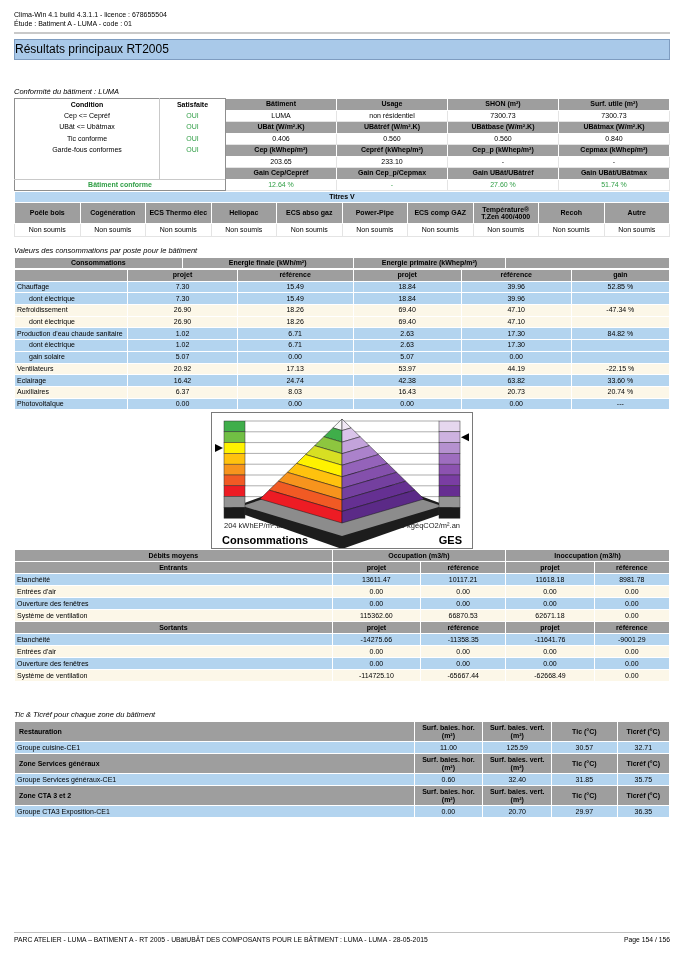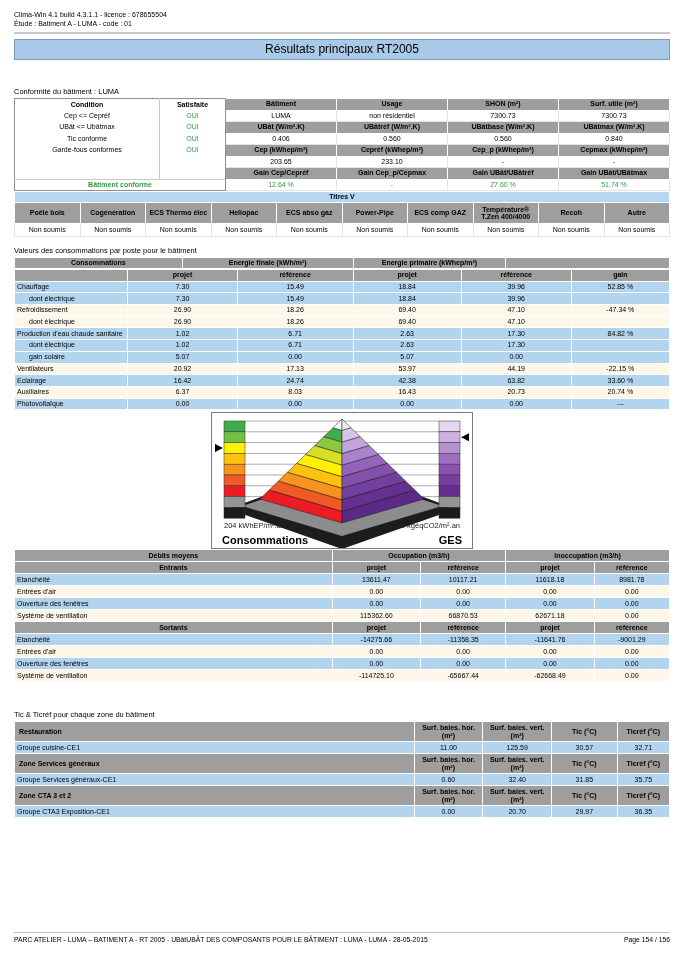--- a/index.html
+++ b/index.html
@@ -2,22 +2,22 @@
 <html><head>
 <meta charset="utf-8">
 <style>
   html,body{margin:0;padding:0}
   body{width:684px;height:968px;background:#fff;position:relative;overflow:hidden;
        font-family:"Liberation Sans","DejaVu Sans",sans-serif;color:#000;}
   .content{margin:0 14px}
   .app-header{padding-top:10px;font-size:7px;line-height:9px}
   .rule{border:none;border-top:2px solid #c9c9c9;margin:4px 0 0 0}
   .title-bar{margin-top:5px;height:19px;background:#a9c9e9;border:1px solid #7e9cc0;
-             text-align:center;font-size:12px;line-height:19px}
-  .slabel{font-size:7.5px;line-height:9px;margin-bottom:2px}
+             font-size:12px;line-height:19px}
+  .slabel{font-style:italic;font-size:7.5px;line-height:9px;margin-bottom:2px}
   .sl1{margin-top:27px}.sl2{margin-top:9px}.sl3{margin-top:52px}.sl4{margin-top:28px}
   table{border-collapse:collapse;table-layout:fixed;width:100%}
   table.frame{border:1px solid #8f8f8f}
   td{font-size:7px;line-height:8px;padding:0 2px;text-align:center;overflow:hidden;white-space:nowrap}
   .b{font-weight:bold}
   .hdr{background:#9e9e9e;border:1px solid #fff;font-weight:bold}
   .wrap{white-space:normal;line-height:7.5px}
   .tblue{background:#b7d6f1;border:1px solid #fff;font-weight:bold}
   .rb{background:#b3d4ef;border:1px solid #fff}
   .rc{background:#fcf7e8;border:1px solid #fff}

